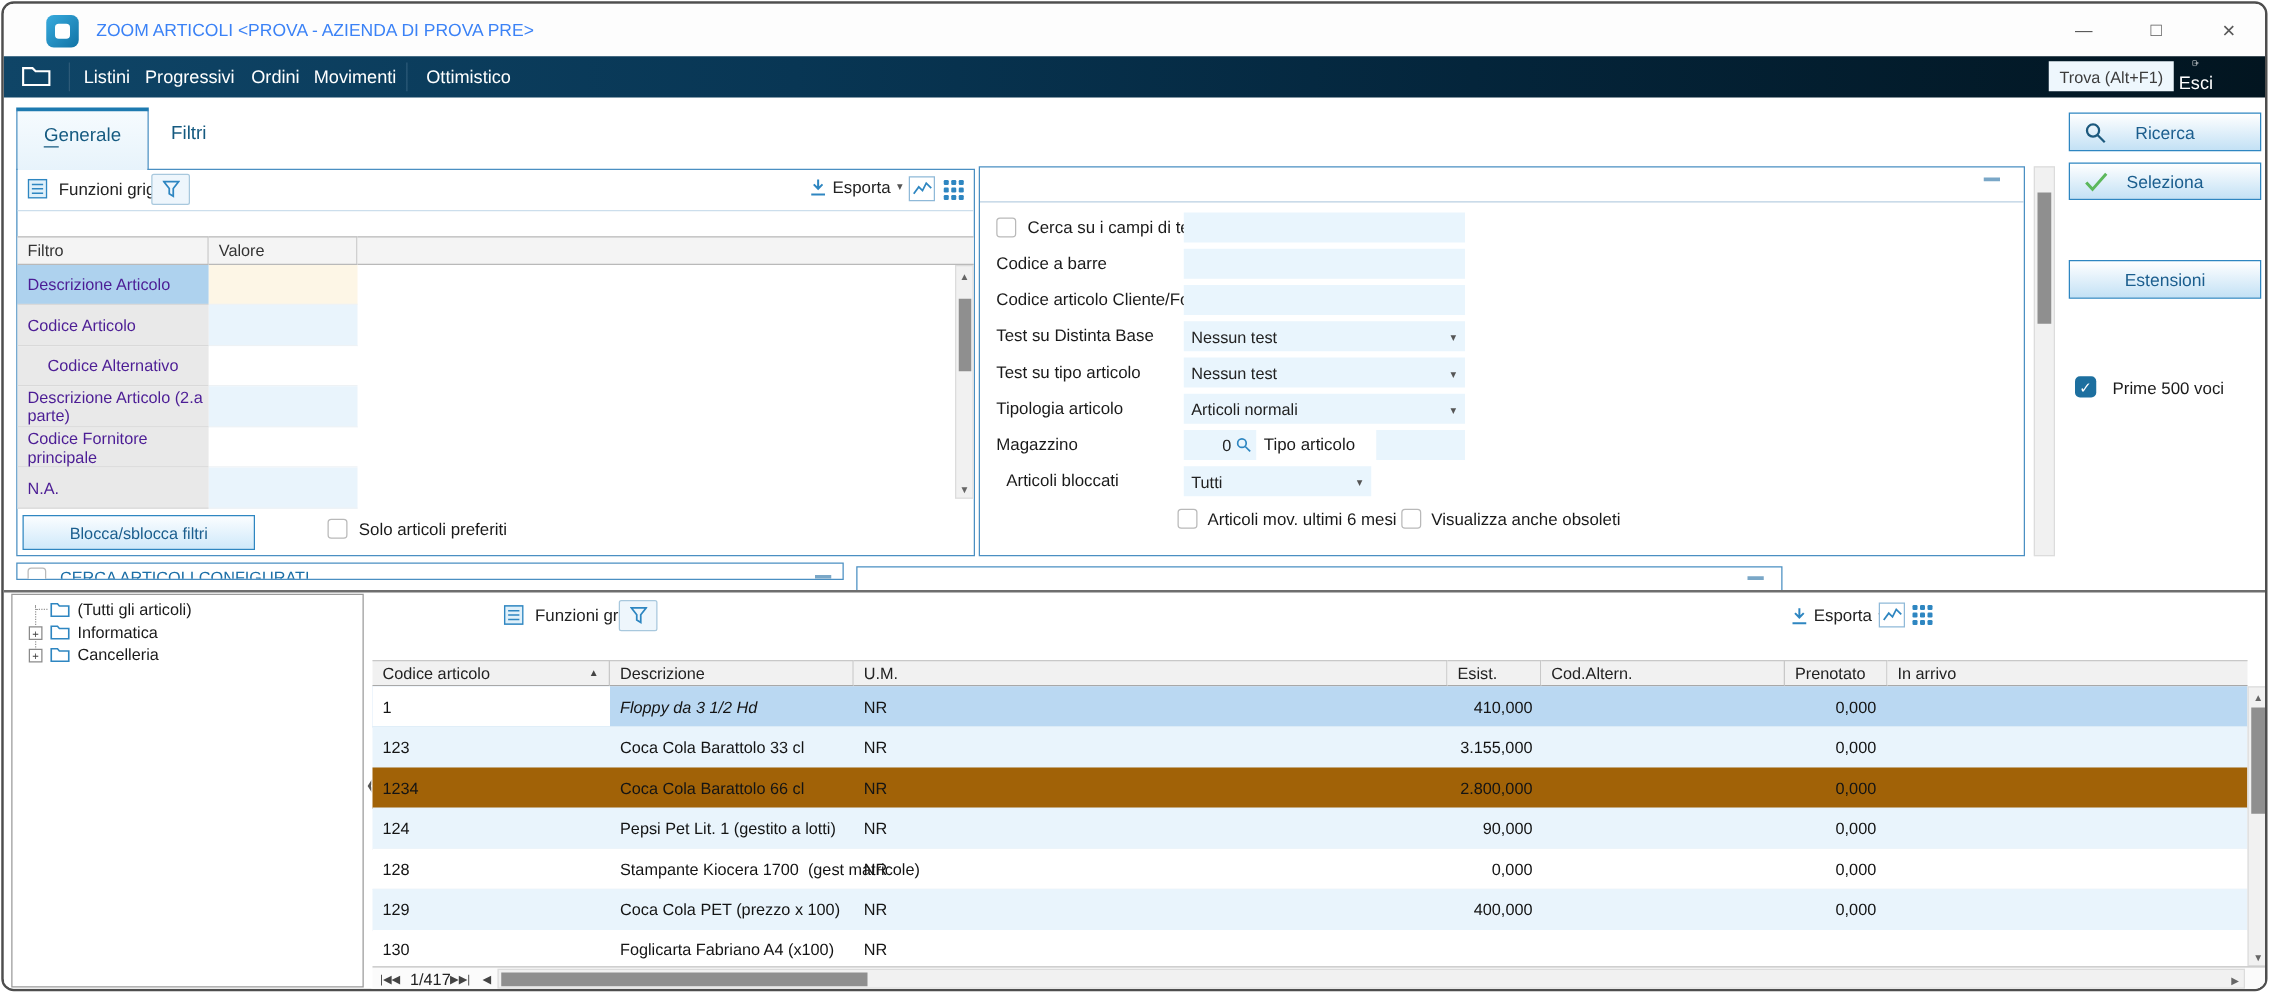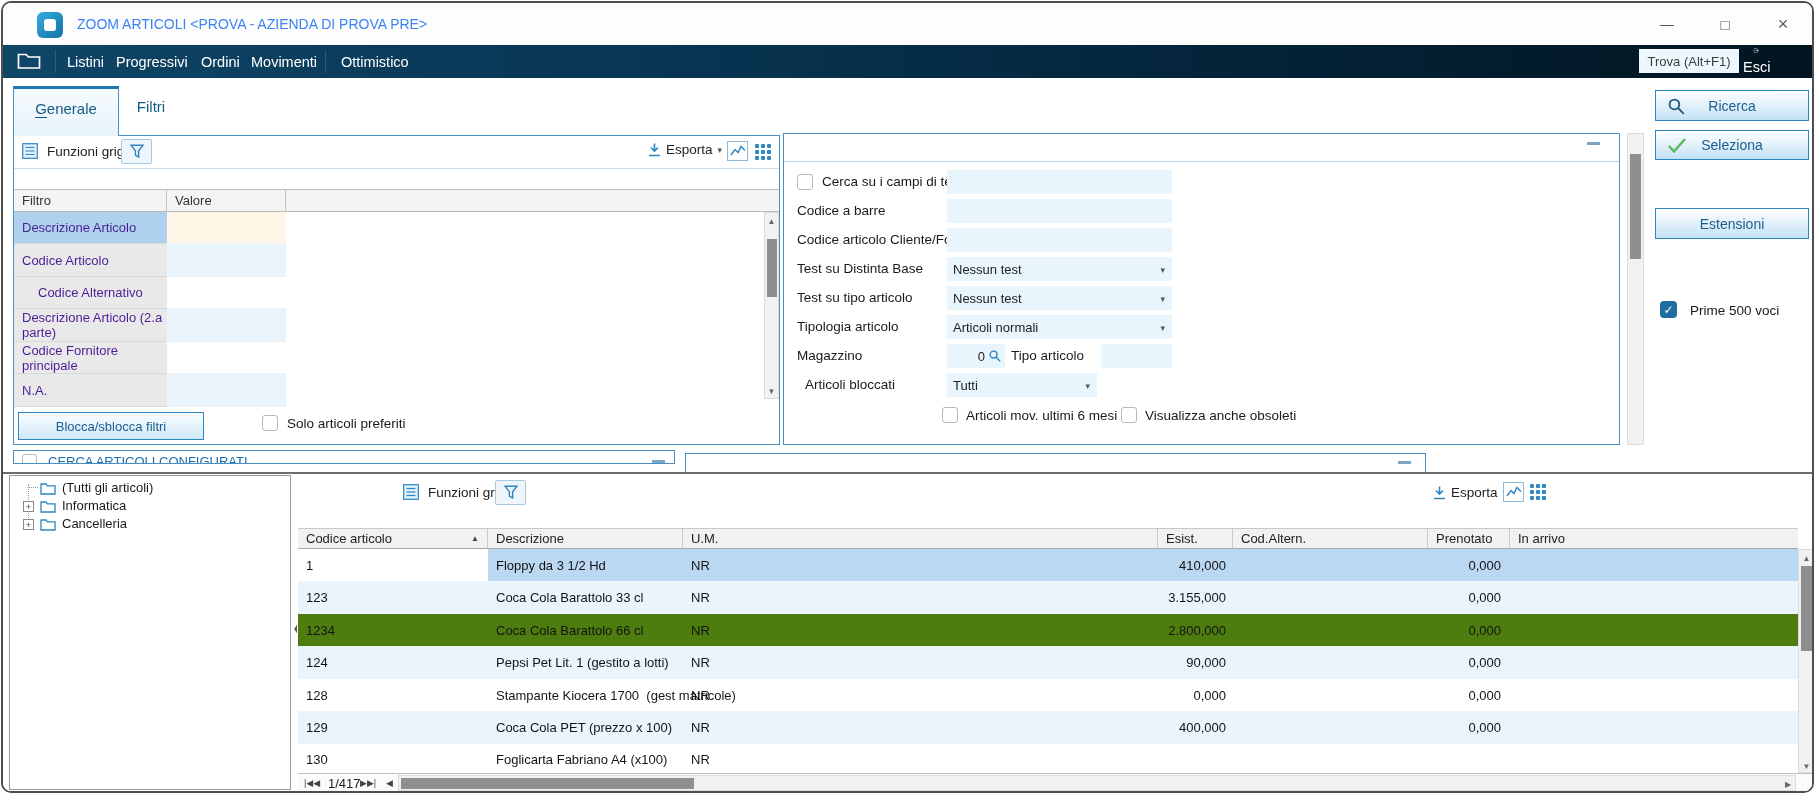--- a/index.html
+++ b/index.html
@@ -369,33 +369,33 @@
         </div>
       <div class="abs ghcell" style="left:1131px;top:53px;width:82px;height:21px;">
           <span>Prenotato</span>
         </div>
       <div class="abs ghcell" style="left:1213px;top:53px;width:288px;height:21px;border-right:none;">
           <span>In arrivo</span>
         </div>
 
       <div class="abs grow" style="left:1px;top:74px;width:1500px;height:32px;background:#bad8f2;">
         <div class="abs gcell" style="left:0;top:0;width:190px;height:32px;background:#fff;">1</div>
-        <div class="abs gcell" style="left:190px;top:0;width:196px;height:32px;">Floppy da 3 1/2 Hd</div>
+        <div class="abs gcell" style="left:190px;top:0;width:196px;height:32px;font-style:italic;">Floppy da 3 1/2 Hd</div>
         <div class="abs gcell" style="left:385px;top:0;width:476px;height:32px;">NR</div>
         <div class="abs gcell num" style="left:861px;top:0;width:75px;height:32px;">410,000</div>
         <div class="abs gcell num" style="left:1131px;top:0;width:82px;height:32px;padding-right:10px;">0,000</div>
       </div>
       <div class="abs grow" style="left:1px;top:106px;width:1500px;height:33px;background:#e9f4fc;">
         <div class="abs gcell" style="left:0;top:0;width:190px;height:33px;">123</div>
         <div class="abs gcell" style="left:190px;top:0;width:196px;height:33px;">Coca Cola Barattolo 33 cl</div>
         <div class="abs gcell" style="left:385px;top:0;width:476px;height:33px;">NR</div>
         <div class="abs gcell num" style="left:861px;top:0;width:75px;height:33px;">3.155,000</div>
         <div class="abs gcell num" style="left:1131px;top:0;width:82px;height:33px;padding-right:10px;">0,000</div>
       </div>
-      <div class="abs grow" style="left:1px;top:139px;width:1500px;height:32px;background:#4d7c0f;">
+      <div class="abs grow" style="left:1px;top:139px;width:1500px;height:32px;background:#a16207;">
         <div class="abs gcell" style="left:0;top:0;width:190px;height:32px;">1234</div>
         <div class="abs gcell" style="left:190px;top:0;width:196px;height:32px;">Coca Cola Barattolo 66 cl</div>
         <div class="abs gcell" style="left:385px;top:0;width:476px;height:32px;">NR</div>
         <div class="abs gcell num" style="left:861px;top:0;width:75px;height:32px;">2.800,000</div>
         <div class="abs gcell num" style="left:1131px;top:0;width:82px;height:32px;padding-right:10px;">0,000</div>
       </div>
       <div class="abs grow" style="left:1px;top:171px;width:1500px;height:33px;background:#e9f4fc;">
         <div class="abs gcell" style="left:0;top:0;width:190px;height:33px;">124</div>
         <div class="abs gcell" style="left:190px;top:0;width:196px;height:33px;">Pepsi Pet Lit. 1 (gestito a lotti)</div>
         <div class="abs gcell" style="left:385px;top:0;width:476px;height:33px;">NR</div>

